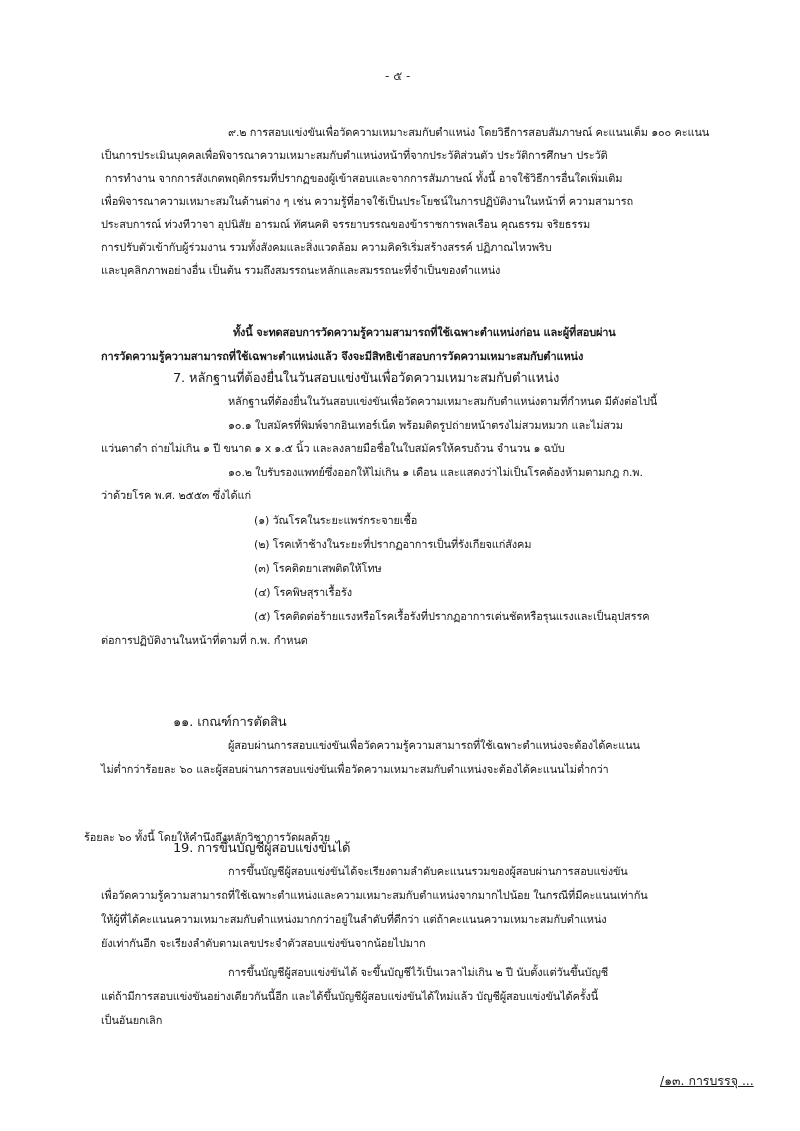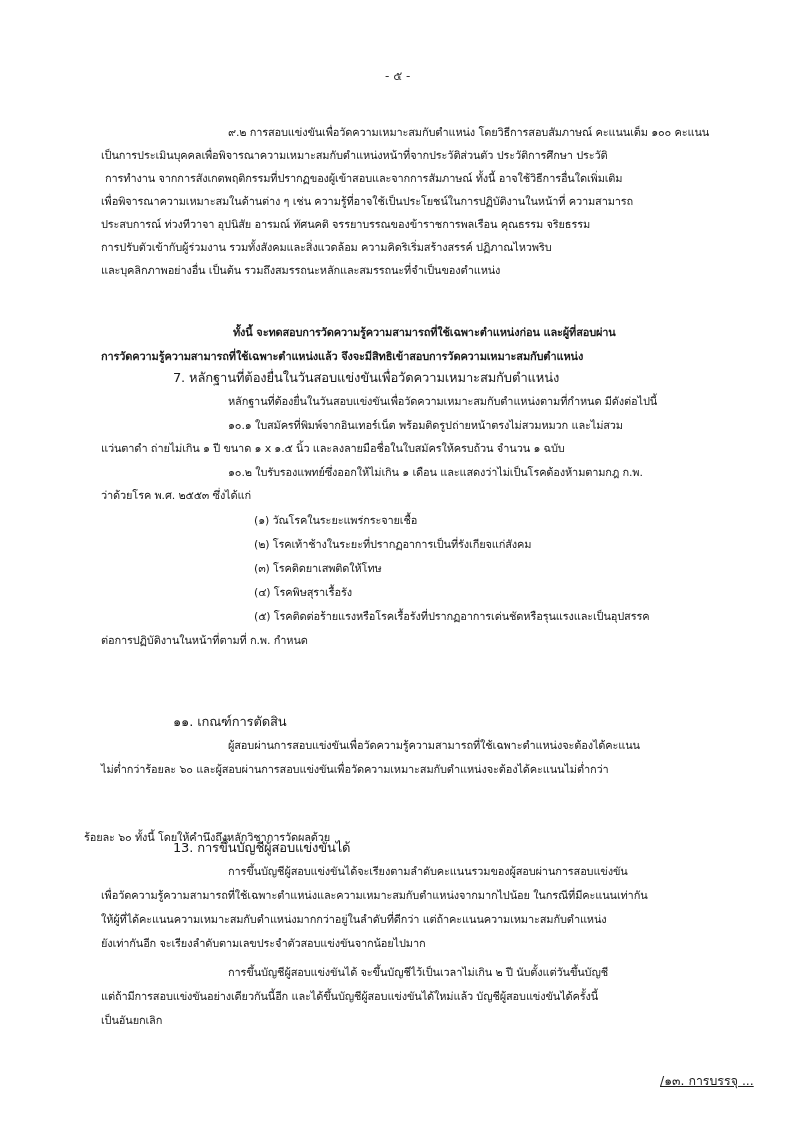--- a/index.html
+++ b/index.html
@@ -52,21 +52,21 @@
   </div>
 
   <div>
     <div class="line" style="left:173px;top:712px;font-size:13px;">๑๑.  เกณฑ์การตัดสิน</div>
     <div class="line" style="left:228px;top:736px;">ผู้สอบผ่านการสอบแข่งขันเพื่อวัดความรู้ความสามารถที่ใช้เฉพาะตำแหน่งจะต้องได้คะแนน</div>
     <div class="line" style="left:101px;top:760px;">ไม่ต่ำกว่าร้อยละ ๖๐ และผู้สอบผ่านการสอบแข่งขันเพื่อวัดความเหมาะสมกับตำแหน่งจะต้องได้คะแนนไม่ต่ำกว่า</div>
     <div class="line" style="left:84px;top:784px;margin-top:44px;">ร้อยละ ๖๐ ทั้งนี้ โดยให้คำนึงถึงหลักวิชาการวัดผลด้วย</div>
   </div>
 
   <div>
-    <div class="line" style="left:173px;top:838px;font-size:13px;">13.  การขึ้นบัญชีผู้สอบแข่งขันได้</div>
+    <div class="line" style="left:173px;top:838px;font-size:13px;">19.  การขึ้นบัญชีผู้สอบแข่งขันได้</div>
     <div class="line" style="left:228px;top:862px;">การขึ้นบัญชีผู้สอบแข่งขันได้จะเรียงตามลำดับคะแนนรวมของผู้สอบผ่านการสอบแข่งขัน</div>
     <div class="line" style="left:101px;top:886px;">เพื่อวัดความรู้ความสามารถที่ใช้เฉพาะตำแหน่งและความเหมาะสมกับตำแหน่งจากมากไปน้อย ในกรณีที่มีคะแนนเท่ากัน</div>
     <div class="line" style="left:101px;top:910px;">ให้ผู้ที่ได้คะแนนความเหมาะสมกับตำแหน่งมากกว่าอยู่ในลำดับที่ดีกว่า แต่ถ้าคะแนนความเหมาะสมกับตำแหน่ง</div>
     <div class="line" style="left:101px;top:934px;">ยังเท่ากันอีก จะเรียงลำดับตามเลขประจำตัวสอบแข่งขันจากน้อยไปมาก</div>
     <div class="line" style="left:228px;top:963px;">การขึ้นบัญชีผู้สอบแข่งขันได้ จะขึ้นบัญชีไว้เป็นเวลาไม่เกิน ๒ ปี นับตั้งแต่วันขึ้นบัญชี</div>
     <div class="line" style="left:101px;top:987px;">แต่ถ้ามีการสอบแข่งขันอย่างเดียวกันนี้อีก และได้ขึ้นบัญชีผู้สอบแข่งขันได้ใหม่แล้ว บัญชีผู้สอบแข่งขันได้ครั้งนี้</div>
     <div class="line" style="left:101px;top:1011px;">เป็นอันยกเลิก</div>
   </div>
 
   <div class="footer">/๑๓.  การบรรจุ ...</div>

